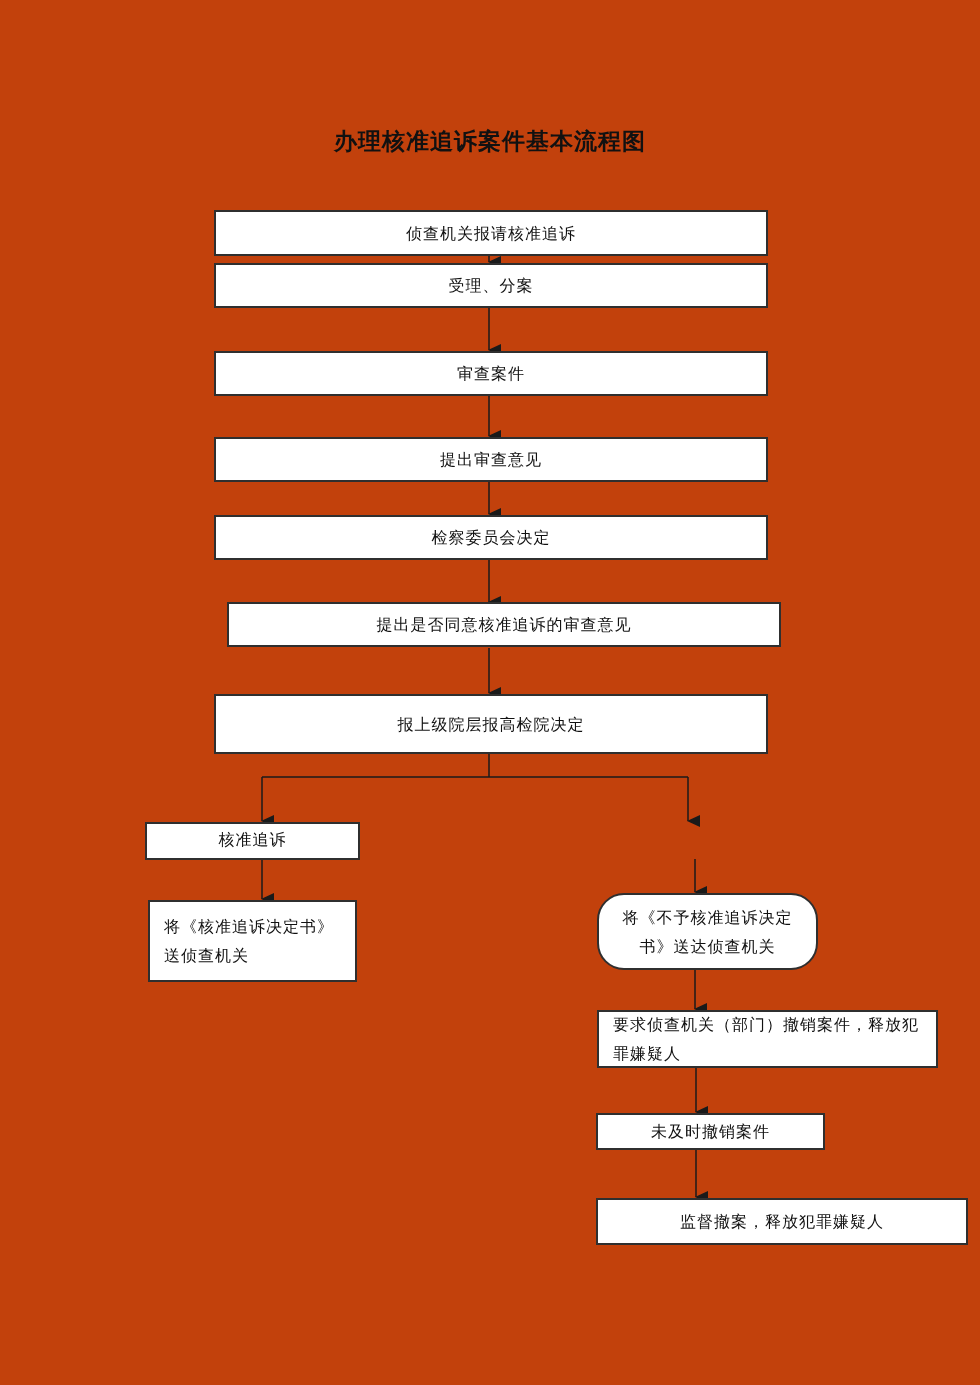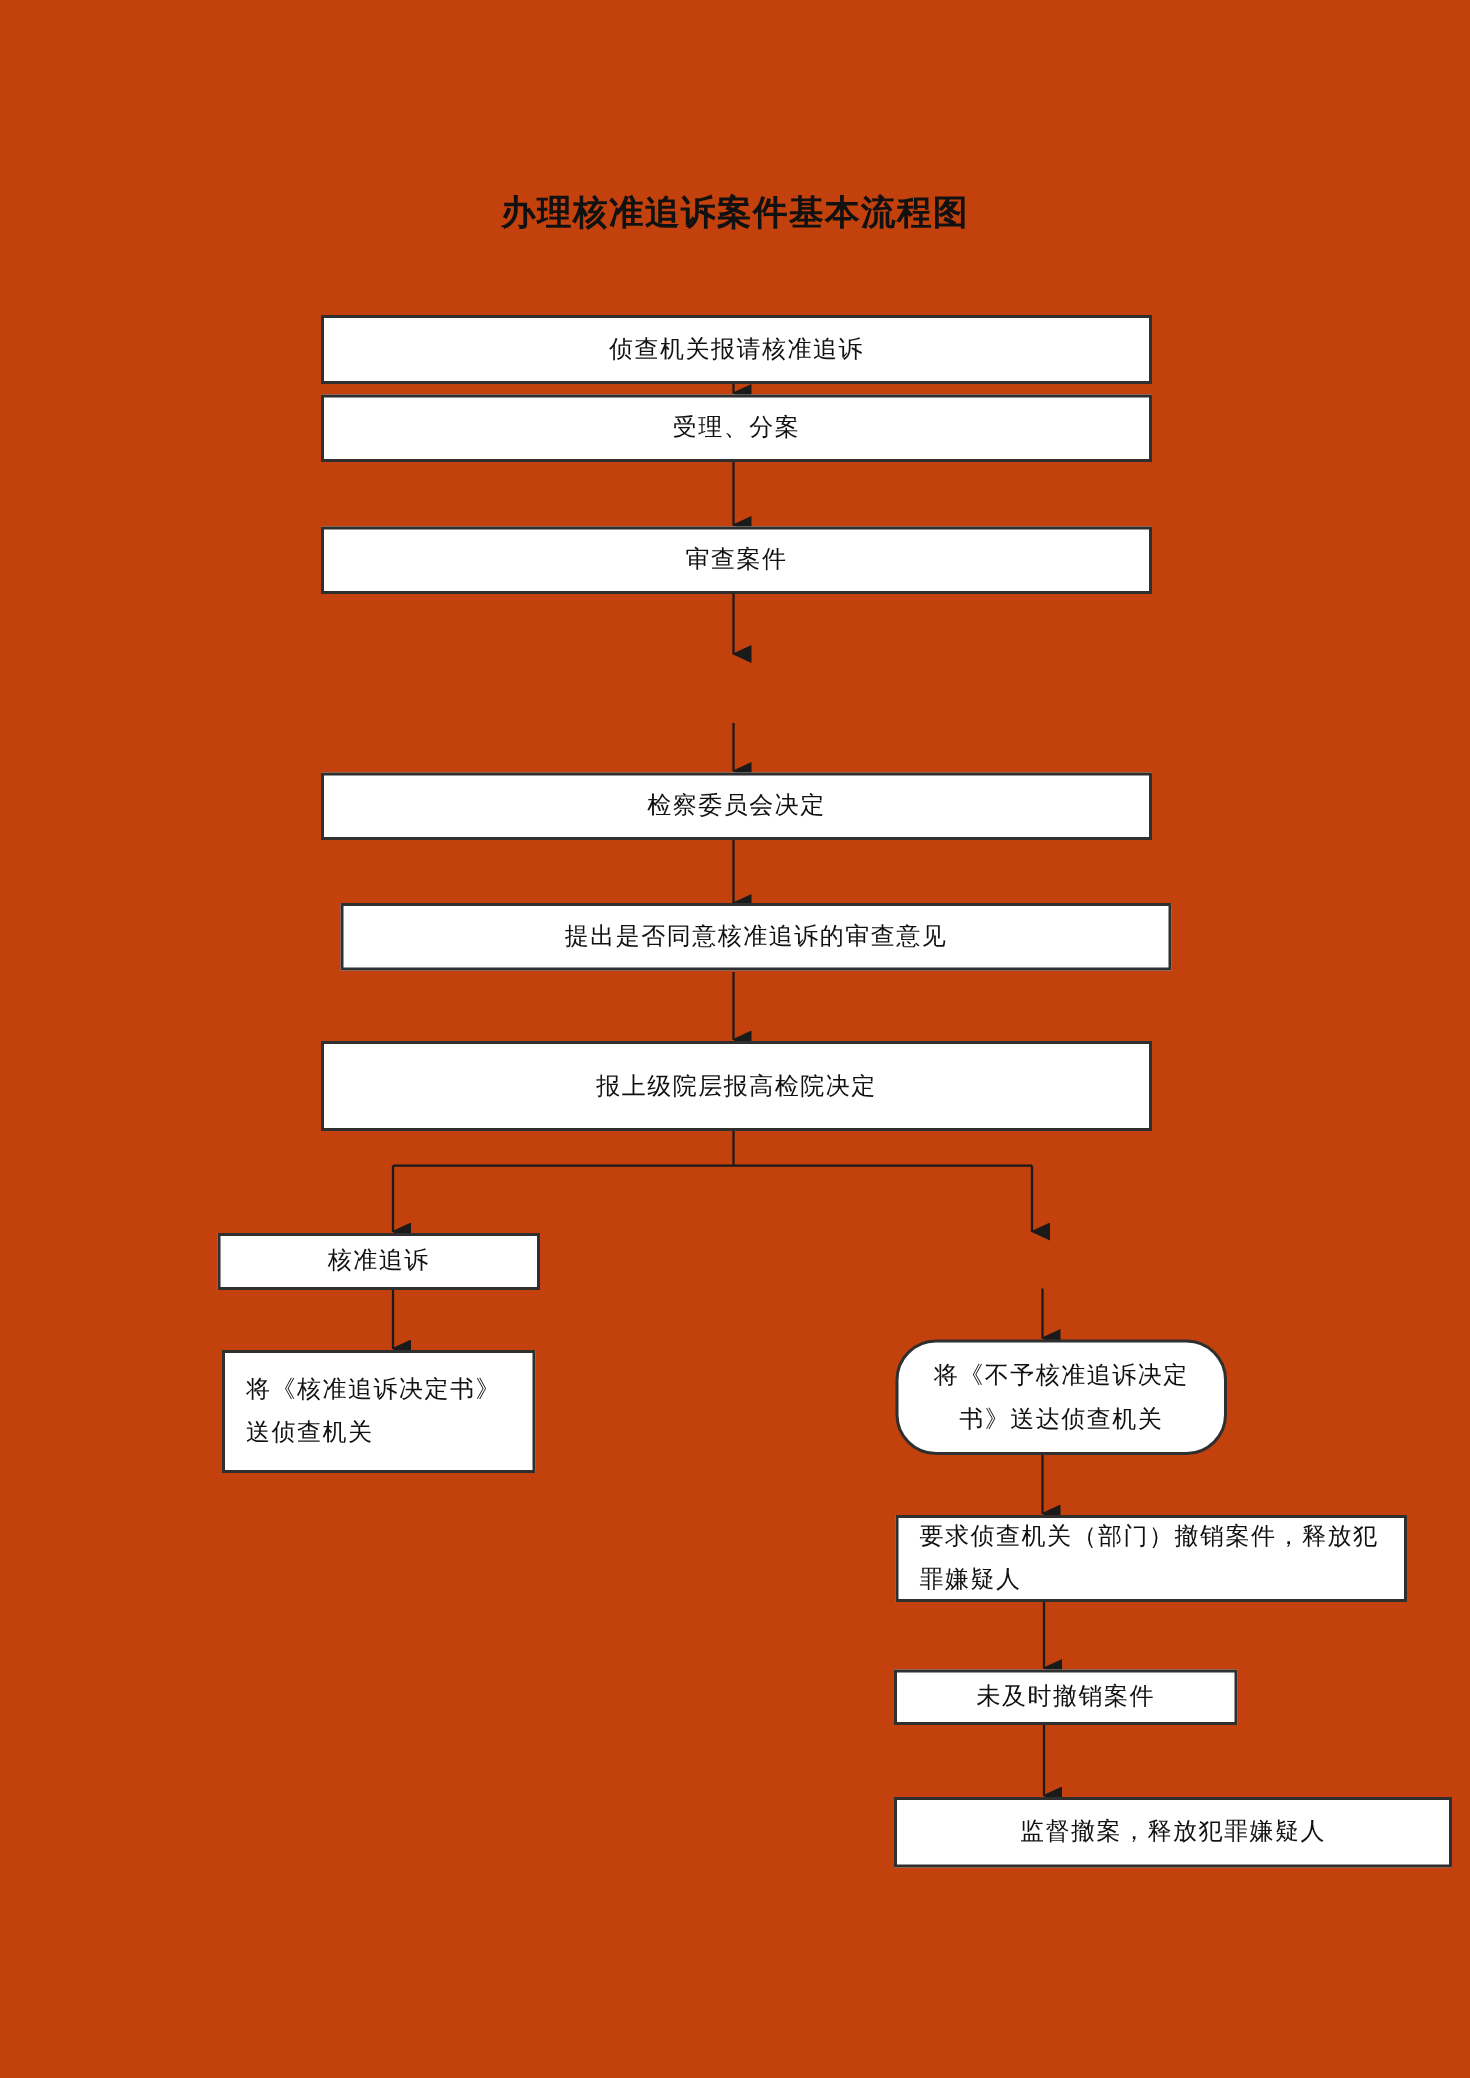--- a/index.html
+++ b/index.html
@@ -109,20 +109,23 @@
   </div>
 
   <div class="box main-box" style="top:263px;">
     <span>受理、分案</span>
   </div>
 
   <div class="box main-box" style="top:351px;">
     <span>审查案件</span>
   </div>
 
+  <div class="box main-box" style="top:437px;">
+    <span>提出审查意见</span>
+  </div>
 
   <div class="box main-box" style="top:515px;">
     <span>检察委员会决定</span>
   </div>
 
   <div class="box main-box" style="top:602px;margin-left:13px;">
     <span>提出是否同意核准追诉的审查意见</span>
   </div>
 
   <div class="box main-box" style="top:694px;height:60px;">

